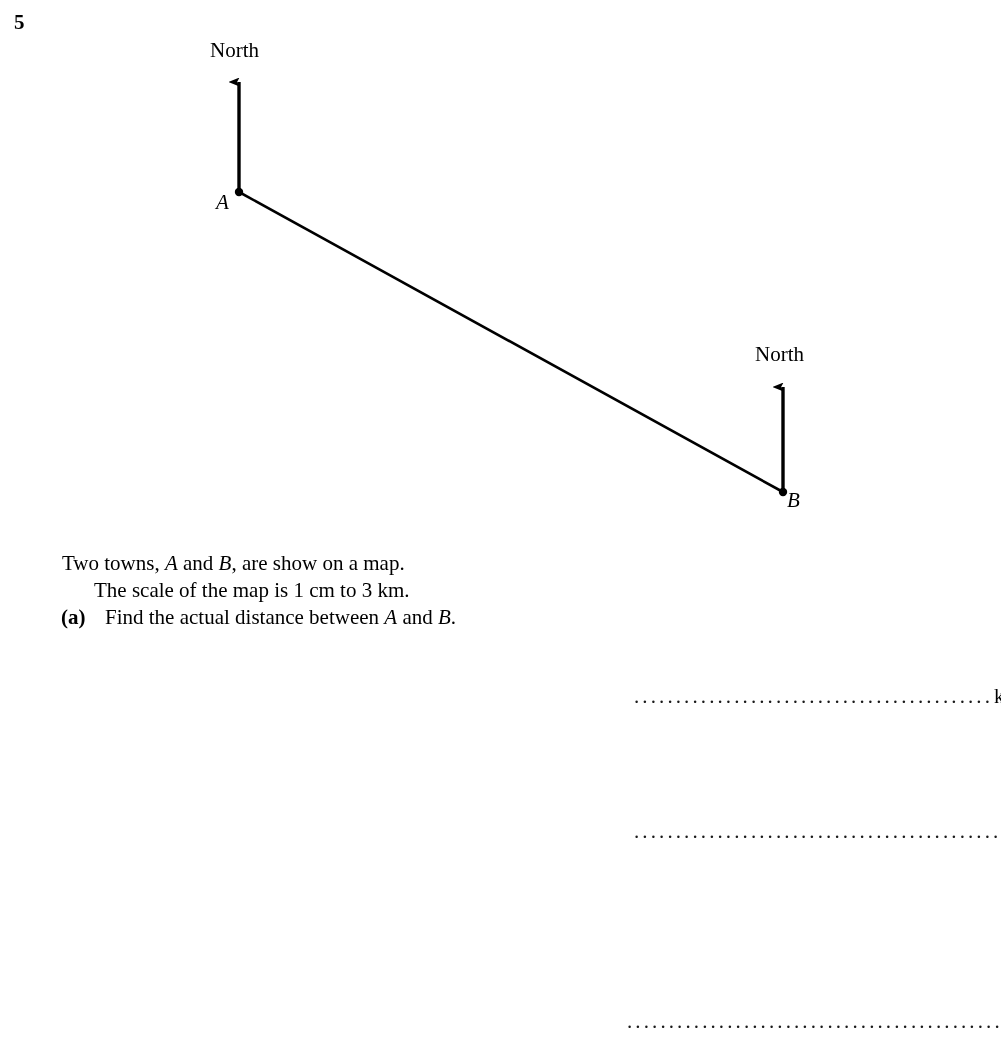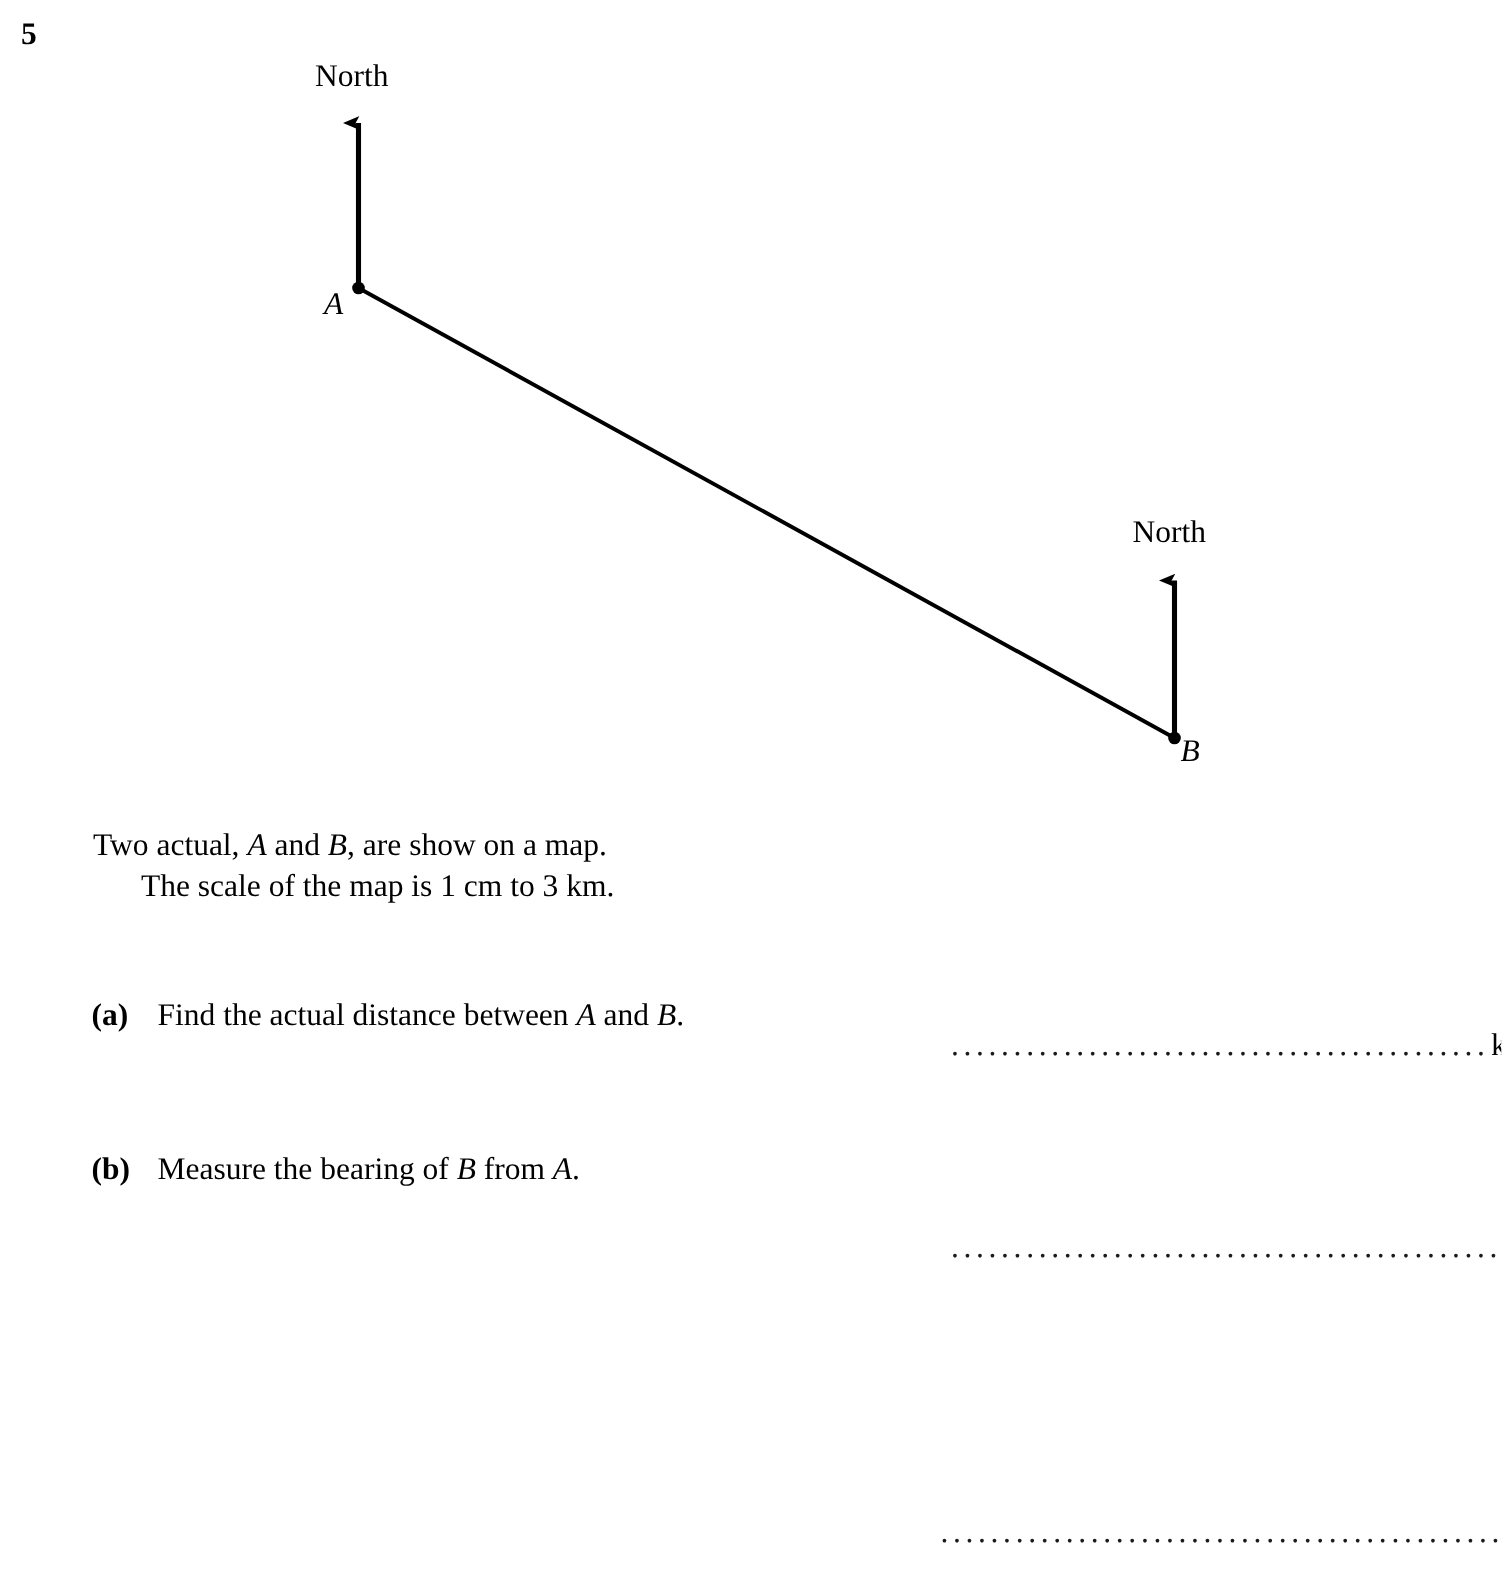--- a/index.html
+++ b/index.html
@@ -140,37 +140,34 @@
     <div class="dlabel north" style="left:210px; top:40px;">North</div>
 
     <div class="dlabel north" style="left:755px; top:344px;">North</div>
 
     <div class="dlabel point" style="left:216px; top:192px;">A</div>
 
     <div class="dlabel point" style="left:787px; top:490px;">B</div>
   </div>
 
   <div class="prose" style="top:550px;">
-    <span>Two actual, </span><span class="it">A</span><span> and </span><span class="it">B</span><span>, are show on a map.</span>
+    <span>Two towns, </span><span class="it">A</span><span> and </span><span class="it">B</span><span>, are show on a map.</span>
   </div>
 
   <div class="prose" style="top:577px;margin-left:32px;">The scale of the map is 1 cm to 3 km.</div>
 
-  <div class="part" style="top:663px;text-decoration:underline;">
+  <div class="part" style="top:604px;text-decoration:underline;">
     <span class="part-label">(a)</span><span class="part-body"><span>Find the actual distance between </span><span class="it">A</span><span> and </span><span class="it">B</span><span>.</span></span>
   </div>
 
   <div class="answer" style="left:634px; top:685px;">
     <span class="dots">...........................................</span>
       <span class="unit">km</span>
   </div>
 
-  <div class="part" style="top:766px;">
-    <span class="part-label">(b)</span><span class="part-body"><span>Measure the bearing of </span><span class="it">B</span><span> from </span><span class="it">A</span><span>.</span></span>
-  </div>
 
   <div class="answer" style="left:634px; top:820px;">
     <span class="dots">.................................................</span>
       <span class="unit"></span>
   </div>
 
 
   <div class="answer" style="left:627px; top:1010px;">
     <span class="dots">.................................................</span>
       <span class="unit"></span>

